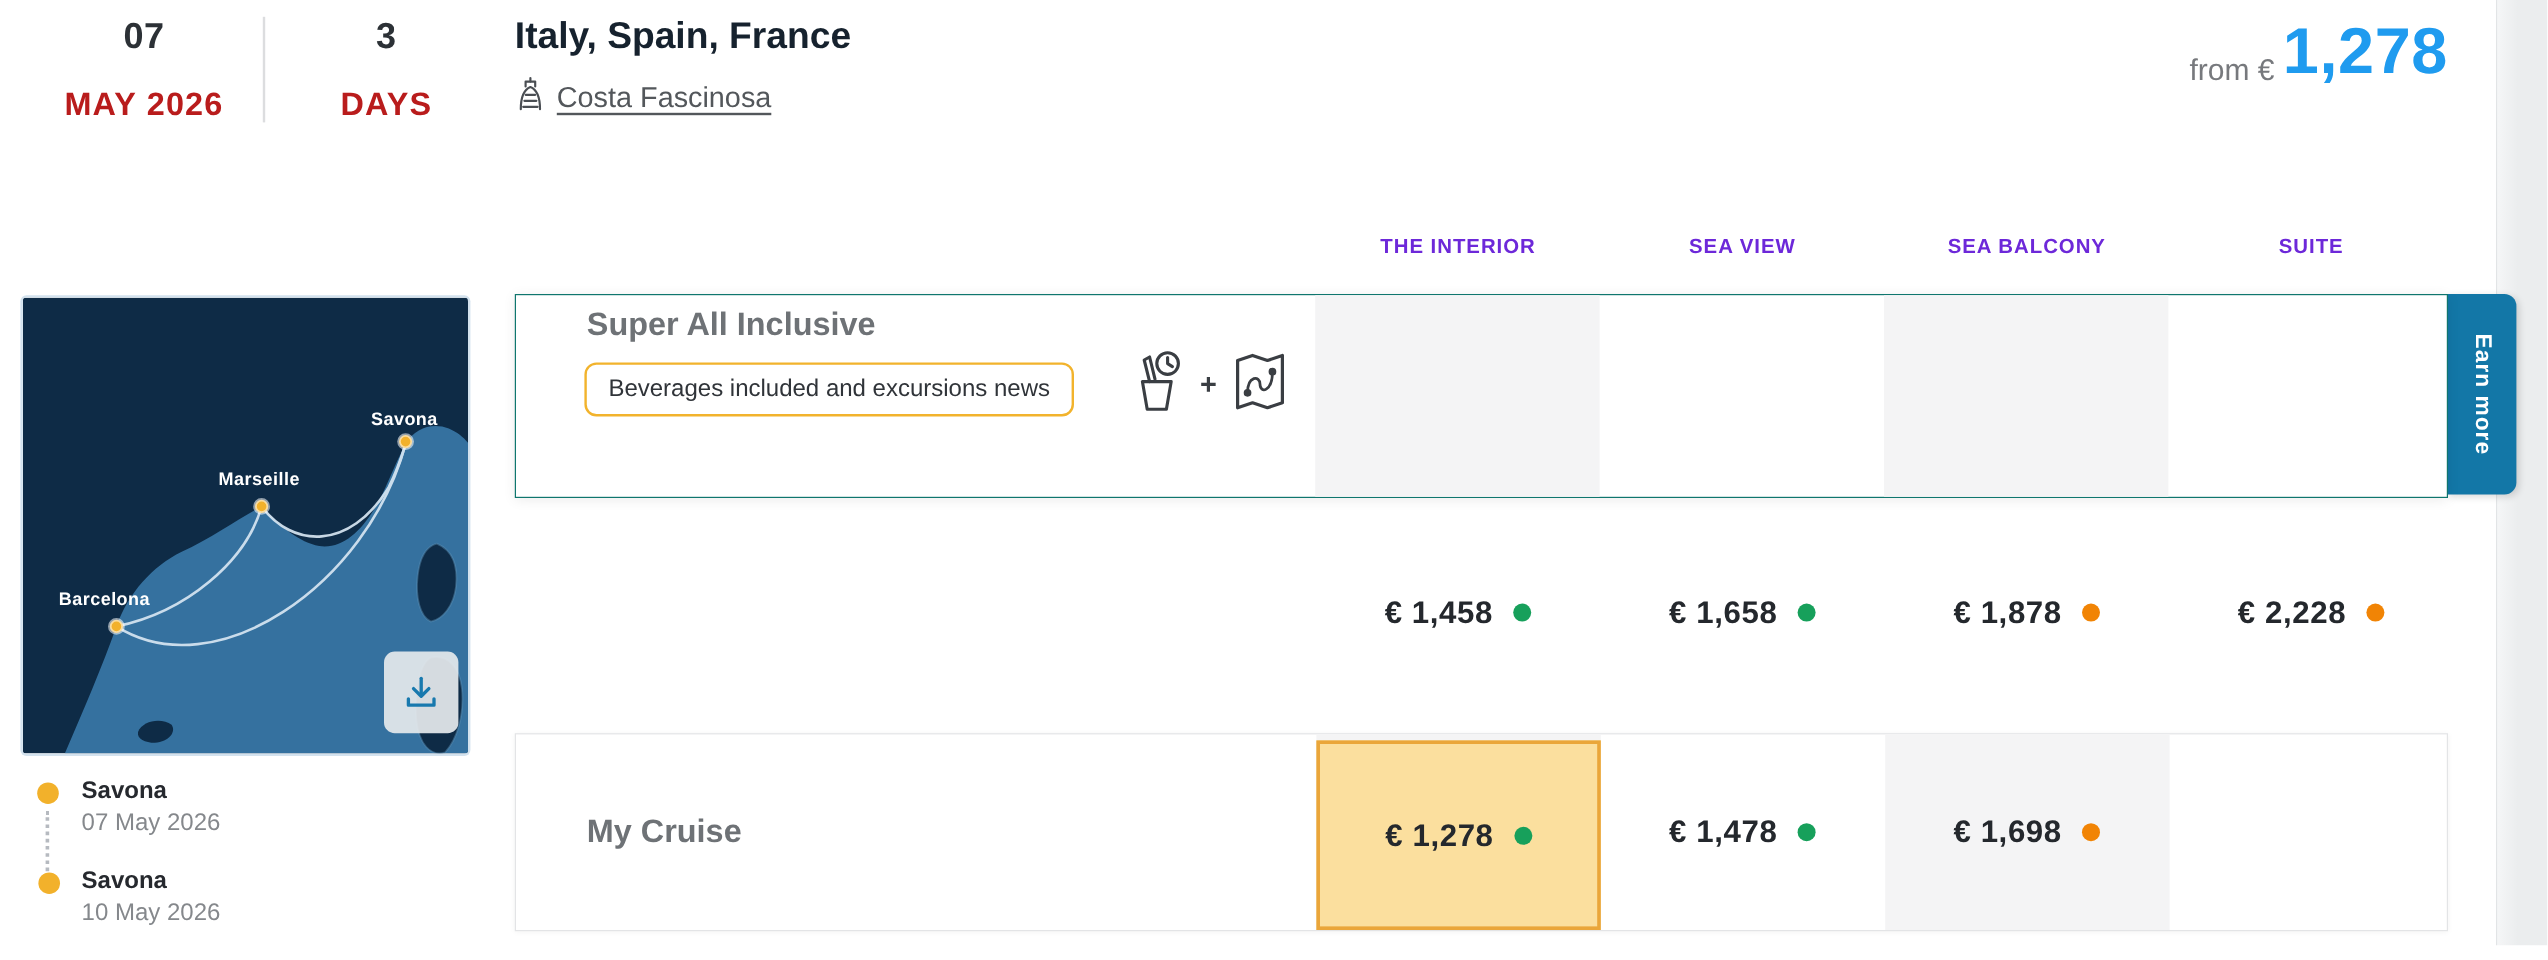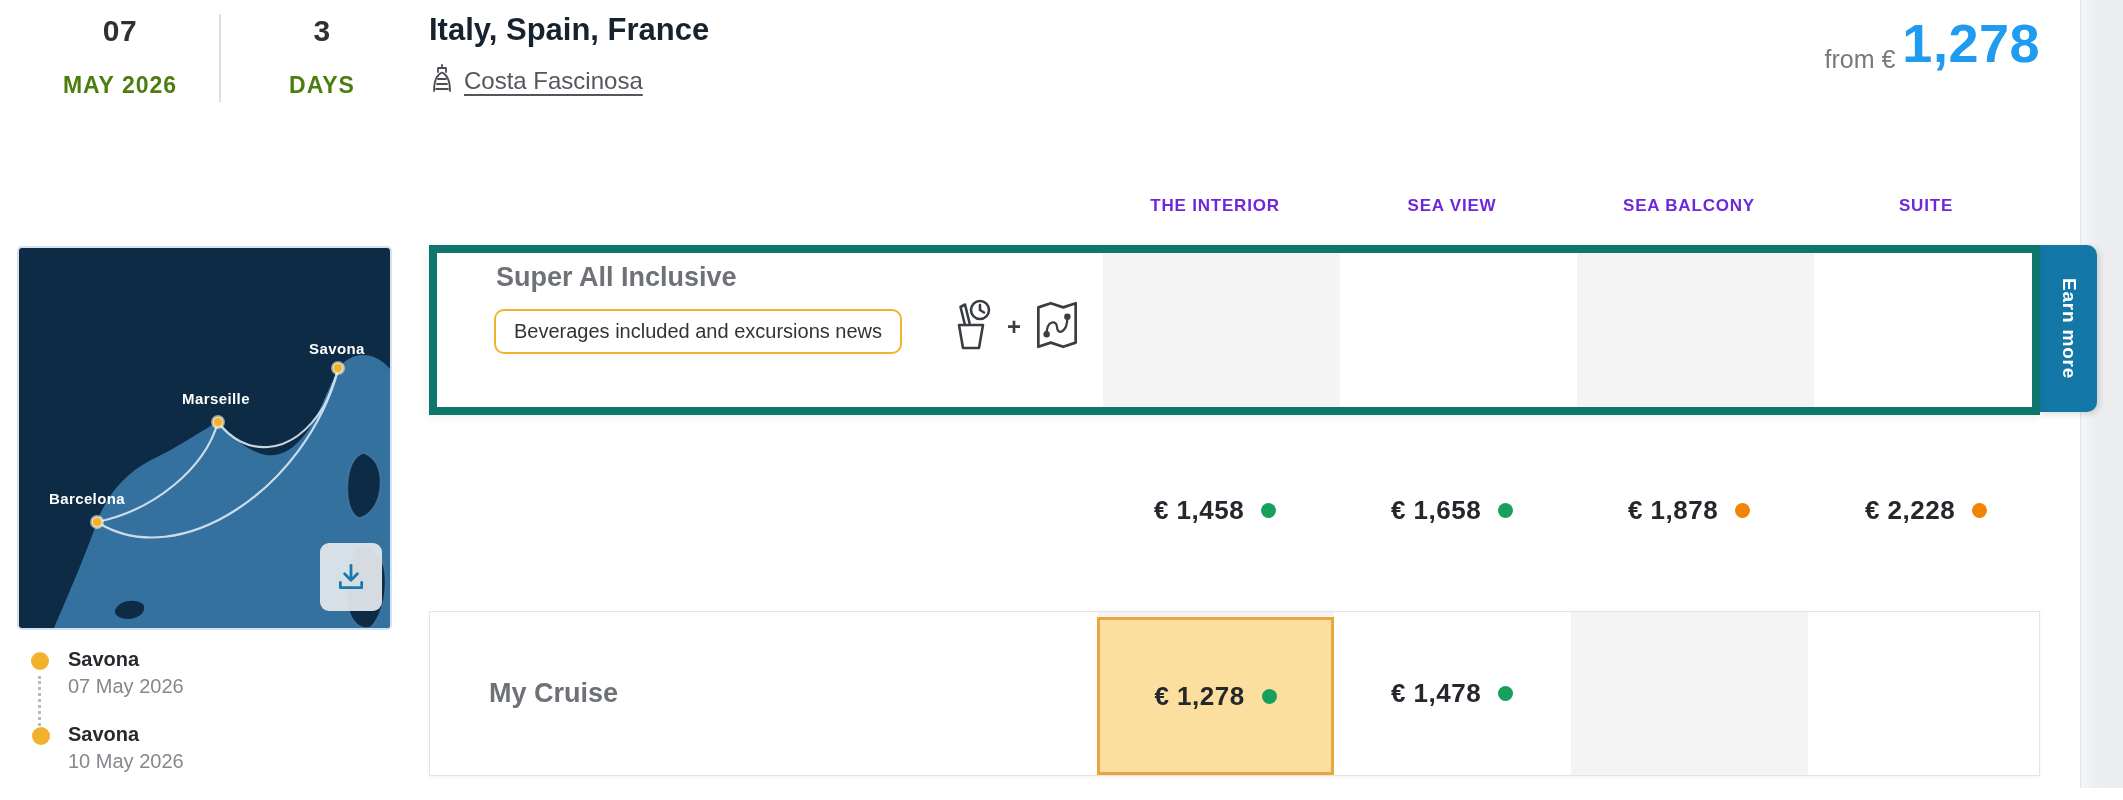--- a/index.html
+++ b/index.html
@@ -6,21 +6,21 @@
   .page{position:relative;width:2123px;height:788px;overflow:hidden;background:#ffffff;
         font-family:"Liberation Sans",sans-serif;color:#24282d;}
   
   .right-strip{position:absolute;right:0;top:0;width:42px;height:800px;
     background:linear-gradient(to right,#f5f6f7,#ebedee 40%);border-left:1px solid #e2e4e6;}
   
   .date-day,.dur-value{position:absolute;top:14px;width:120px;text-align:center;
     font-size:30px;font-weight:800;color:#2c3136;letter-spacing:.5px;}
   .date-day{left:60px;} .dur-value{left:262px;}
   .date-month,.dur-label{position:absolute;top:72px;width:160px;text-align:center;
-    font-size:23px;font-weight:700;color:#4d7c0f;letter-spacing:1px;}
+    font-size:27px;font-weight:700;color:#b91c1c;letter-spacing:1px;}
   .date-month{left:40px;} .dur-label{left:242px;}
   .hdr-divider{position:absolute;left:219px;top:14px;width:2px;height:88px;background:#dcdddf;}
   .trip-title{position:absolute;left:429px;top:12px;font-size:31px;font-weight:800;color:#16222e;}
   .ship-row{position:absolute;left:429px;top:64px;display:flex;align-items:center;gap:9px;}
   .ship-link{font-size:24px;color:#53575b;text-decoration:underline;text-underline-offset:5px;cursor:pointer;}
   .from-row{position:absolute;right:83px;top:12px;display:flex;align-items:flex-end;gap:7px;}
   .from-label{font-size:25px;color:#77797d;}
   .from-price{font-size:54px;font-weight:600;color:#1f9bef;letter-spacing:.5px;}
   .disclaimer{position:absolute;right:83px;top:90px;width:560px;text-align:right;
     font-size:20px;line-height:26px;color:#8b8e92;}
@@ -29,21 +29,21 @@
   .col-head{position:absolute;top:196px;width:236px;text-align:center;font-size:17px;
     font-weight:700;color:#6d28d9;letter-spacing:.8px;}
   .ch1{left:1097px;} .ch2{left:1334px;} .ch3{left:1571px;} .ch4{left:1808px;}
   
   .earn-more{position:absolute;left:2040px;top:245px;width:57px;height:167px;
     background:#1377a7;border-radius:0 10px 10px 0;display:flex;align-items:center;justify-content:center;
     cursor:pointer;box-shadow:2px 2px 6px rgba(0,0,0,.15);}
   .earn-more span{writing-mode:vertical-rl;font-size:19px;font-weight:700;color:#ffffff;letter-spacing:.8px;}
   
   .card{position:absolute;left:429px;width:1611px;background:#ffffff;box-sizing:border-box;}
-  .card1{top:245px;height:170px;border:8px solid #0f766e;box-shadow:0 2px 10px rgba(0,0,0,.08);z-index:2;}
+  .card1{top:245px;height:170px;border:1px solid #0f766e;box-shadow:0 2px 10px rgba(0,0,0,.08);z-index:2;}
   .card2{top:428px;height:164px;border:1px solid #e3e4e6;box-shadow:0 1px 5px rgba(0,0,0,.05);}
   .card3{top:611px;height:165px;border:1px solid #e3e4e6;box-shadow:0 1px 5px rgba(0,0,0,.05);}
   .stripe{position:absolute;top:0;bottom:0;width:237px;background:#f4f4f5;}
   .card1 .s1{left:666px;} .card1 .s2{left:1140px;}
   .card2 .s1,.card3 .s1{left:667px;} .card2 .s2,.card3 .s2{left:1141px;}
   .plan-title{position:absolute;font-size:27px;font-weight:700;color:#6e7276;}
   .card1 .plan-title{left:59px;top:9px;}
   .card2 .plan-title{left:59px;top:18px;}
   .card3 .plan-title{left:59px;top:66px;}
   .badge{position:absolute;display:inline-block;border:2px solid #f2b32c;border-radius:10px;
@@ -186,20 +186,24 @@
     <span class="dot" style="background-color: rgb(241, 132, 5);"></span>
   </div>
 
   <div class="cell highlight">
     <span class="price">€ 1,278</span>
     <span class="dot" style="background-color: rgb(23, 160, 91);"></span>
   </div>
   <div class="cell r3 c2">
     <span class="price">€ 1,478</span>
     <span class="dot" style="background-color: rgb(23, 160, 91);"></span>
+  </div>
+  <div class="cell r3 c3">
+    <span class="price">€ 1,698</span>
+    <span class="dot" style="background-color: rgb(241, 132, 5);"></span>
   </div>
   <div class="cell r3 c4"></div>
 
   <figure class="map" style="margin:0;">
     <svg width="371" height="380" viewBox="0 0 371 380">
       <rect x="0" y="0" width="371" height="380" fill="#0e2b46"></rect>
       <path fill="#35719f" d="M35,380 C50,345 66,308 78,274 C88,246 108,224 132,212 C158,200 180,184 199,174
            C214,190 230,204 247,207 C268,210 286,192 300,163 C307,148 313,133 319,122
            C327,108 342,104 355,109 C362,112 367,116 371,121 L371,380 Z"></path>
       <path fill="#0e2b46" stroke="#5d93b8" stroke-opacity="0.45" stroke-width="1.5" d="M345,205 C357,210 363,222 361,241 C359,257 350,268 340,270 C331,266 327,250 329,232 C331,215 337,207 345,205 Z"></path>

